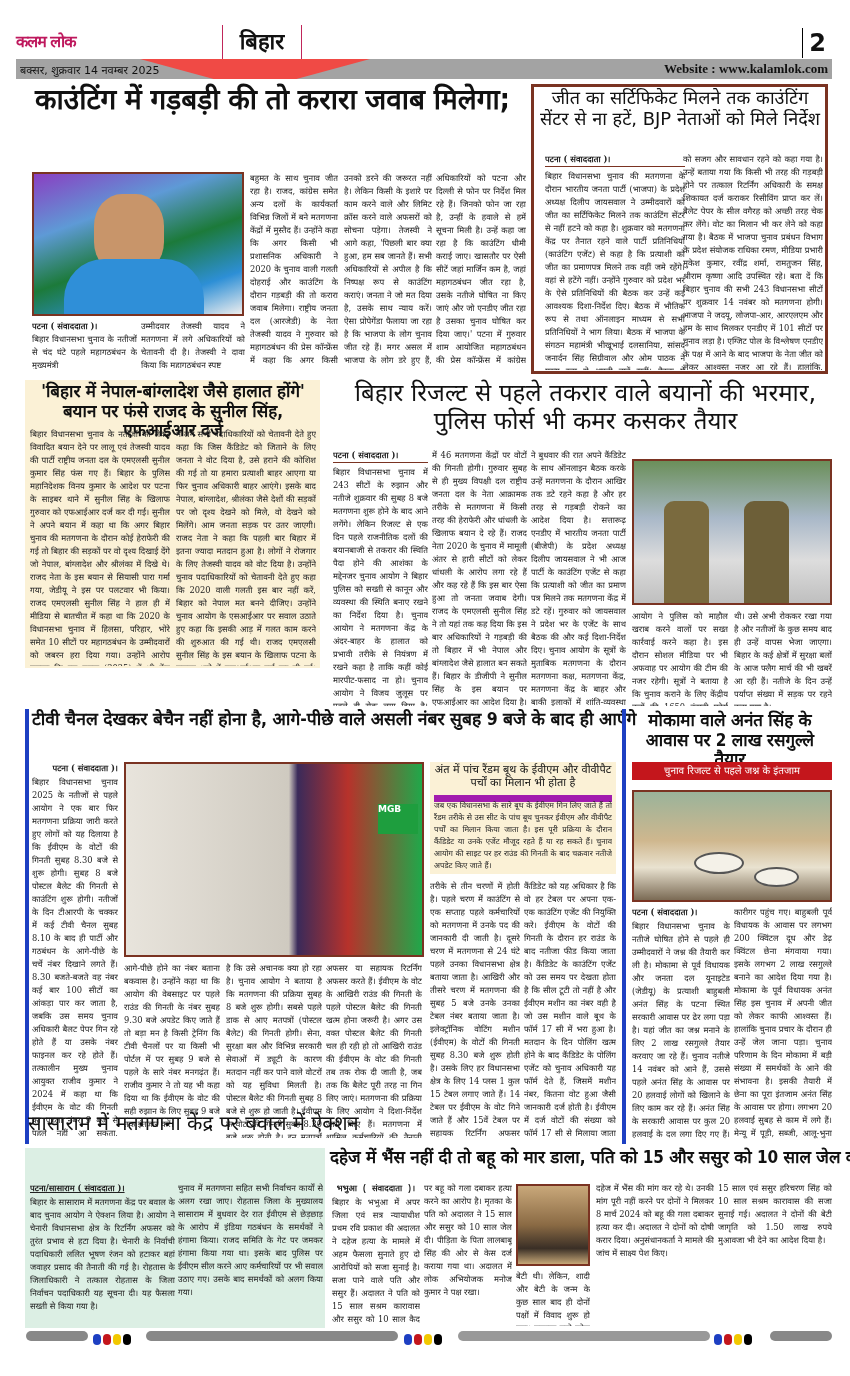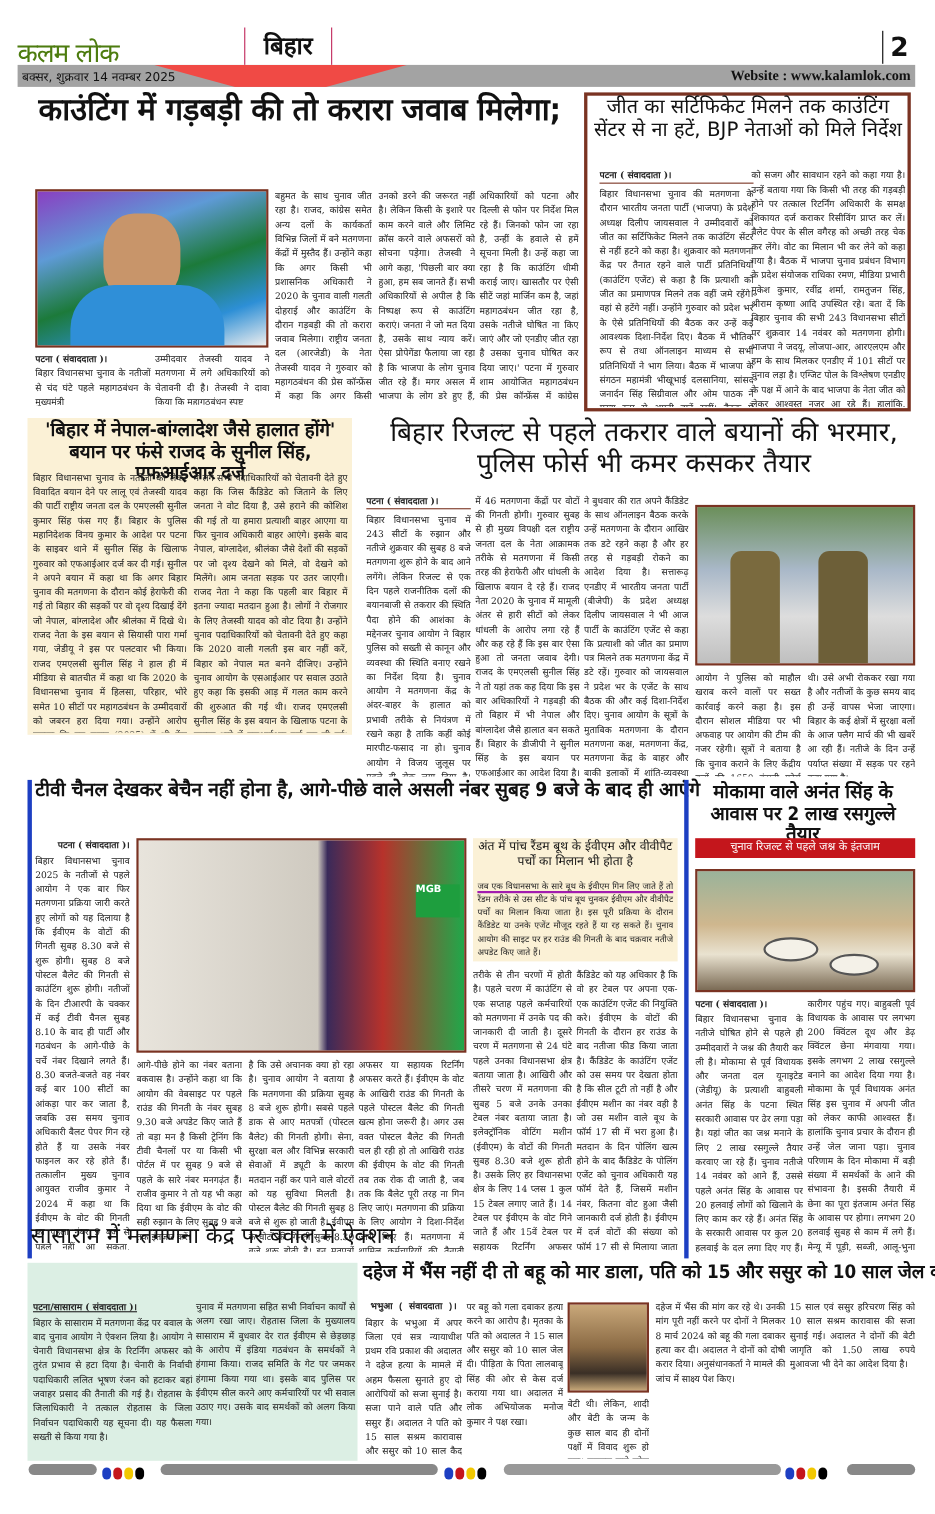--- a/index.html
+++ b/index.html
@@ -1,18 +1,18 @@
 <!DOCTYPE html>
 <html><head>
 <meta charset="utf-8">
 <style>
 *{box-sizing:border-box;margin:0;padding:0}
 body{width:850px;height:1376px;background:#fff;font-family:"DejaVu Sans",sans-serif;position:relative;overflow:hidden;color:#111}
 .abs{position:absolute}
-.masthead-logo{left:16px;top:30px;font-family:"DejaVu Sans",sans-serif;font-weight:normal;font-size:24px;color:#4d7c0f;letter-spacing:-1px}
+.masthead-logo{left:16px;top:30px;font-family:"DejaVu Sans",sans-serif;font-weight:bold;font-size:16px;color:#be185d;letter-spacing:-1px}
 .section-box{left:222px;top:25px;width:80px;height:34px;border-left:1px solid #c0265a;border-right:1px solid #c0265a;text-align:center;font-weight:bold;font-size:22px}
 .pageno{right:24px;top:28px;font-size:24px;font-weight:bold;border-left:1px solid #000;padding-left:6px;line-height:30px}
 .dateband{left:16px;top:59px;width:816px;height:20px;background:#a3a3a3}
 .dateband .date{position:absolute;left:4px;top:3px;font-size:11px}
 .dateband .web{position:absolute;right:4px;top:2px;font-family:"Liberation Serif",serif;font-weight:bold;font-size:13px}
 .redtrap{left:140px;top:59px;width:230px;height:20px;background:#f04a45;clip-path:polygon(0 0,100% 0,68% 100%,32% 100%)}
 .h-main{font-family:"DejaVu Sans Condensed","DejaVu Sans",sans-serif;font-weight:bold;color:#111;text-align:center;line-height:1.15}
 .col{font-size:8.3px;line-height:13px;color:#222;text-align:justify;overflow:hidden;font-family:"DejaVu Serif",serif}
 .photo{border:2px solid #7a3322;overflow:hidden}
 .bar{background:#888;border-radius:6px;height:10px}
@@ -71,21 +71,21 @@
 <div class="abs h-main" style="left:32px;top:709px;width:585px;font-size:17.5px;text-align:left;white-space:nowrap;">टीवी चैनल देखकर बेचैन नहीं होना है, आगे-पीछे वाले असली नंबर सुबह 9 बजे के बाद ही आएंगे</div>
 <div class="abs col" style="left:32px;top:762px;width:86px;height:14px;font-weight:bold;text-align:right;">पटना ( संवाददाता )।</div>
 <div class="abs col" style="left:32px;top:776px;width:86px;height:360px;">बिहार विधानसभा चुनाव 2025 के नतीजों से पहले आयोग ने एक बार फिर मतगणना प्रक्रिया जारी करते हुए लोगों को यह दिलाया है कि ईवीएम के वोटों की गिनती सुबह 8.30 बजे से शुरू होगी। सुबह 8 बजे पोस्टल बैलेट की गिनती से काउंटिंग शुरू होगी। नतीजों के दिन टीआरपी के चक्कर में कई टीवी चैनल सुबह 8.10 के बाद ही पार्टी और गठबंधन के आगे-पीछे के चर्चे नंबर दिखाने लगते हैं। 8.30 बजते-बजते वह नंबर कई बार 100 सीटों का आंकड़ा पार कर जाता है, जबकि उस समय चुनाव अधिकारी बैलट पेपर गिन रहे होते हैं या उसके नंबर फाइनल कर रहे होते हैं। तत्कालीन मुख्य चुनाव आयुक्त राजीव कुमार ने 2024 में कहा था कि ईवीएम के वोट की गिनती का पहला नंबर 9 बजे से पहले नहीं आ सकता, क्योंकि वो 8.30 बजे से शुरू होते हैं और उसके बाद 20-25 समय एक राउंड में लगता है। राजीव कुमार ने तब बताया था कि मतगणना सुबह से लगभग 9 बजे तक पहले राउंड की गिनती का रुझान आने लगता है। उससे पहले किसी के</div>
 <div class="abs photo" style="left:124px;top:762px;width:300px;height:195px;background:linear-gradient(90deg,#e8e4dc 0%,#cfcac0 55%,#3a2a5a 58%,#b7322b 75%,#20a84a 100%);">
   <div style="position:absolute;right:4px;top:40px;width:40px;height:30px;background:#1e9e3e;color:#fff;font-size:9px;font-weight:bold;">MGB</div>
 </div>
 <div class="abs col" style="left:124px;top:962px;width:96px;height:176px;">आगे-पीछे होने का नंबर बताना बकवास है। उन्होंने कहा था कि आयोग की वेबसाइट पर पहले राउंड की गिनती के नंबर सुबह 9.30 बजे अपडेट किए जाते हैं तो बड़ा मन है किसी ट्रेनिंग कि टीवी चैनलों पर या किसी भी पोर्टल में पर सुबह 9 बजे से पहले के सारे नंबर मनगढ़ंत हैं। राजीव कुमार ने तो यह भी कहा दिया था कि ईवीएम के वोट की सही रुझान के लिए सुबह 9 बजे तक इंतजार करें।</div>
 <div class="abs col" style="left:226px;top:962px;width:96px;height:176px;">है कि उसे अचानक क्या हो रहा है। चुनाव आयोग ने बताया है कि मतगणना की प्रक्रिया सुबह 8 बजे शुरू होगी। सबसे पहले डाक से आए मतपत्रों (पोस्टल बैलेट) की गिनती होगी। सेना, सुरक्षा बल और विभिन्न सरकारी सेवाओं में ड्यूटी के कारण मतदान नहीं कर पाने वाले वोटरों को यह सुविधा मिलती है। पोस्टल बैलेट की गिनती सुबह 8 बजे से शुरू हो जाती है। ईवीएम के वोटों की गिनती सुबह 8.30 बजे शुरू होती है। इन मतपत्रों की गिनती रिटर्निंग</div>
 <div class="abs col" style="left:326px;top:962px;width:96px;height:176px;">अफसर या सहायक रिटर्निंग अफसर करते हैं। ईवीएम के वोट के आखिरी राउंड की गिनती के पहले पोस्टल बैलेट की गिनती खत्म होना जरूरी है। अगर उस वक्त पोस्टल बैलेट की गिनती चल ही रही हो तो आखिरी राउंड की ईवीएम के वोट की गिनती तब तक रोक दी जाती है, जब तक कि बैलेट पूरी तरह ना गिन लिए जाएं। मतगणना की प्रक्रिया के लिए आयोग ने दिशा-निर्देश जारी किए हैं। मतगणना में शामिल कर्मचारियों की तैनाती रैंडम</div>
 <div class="abs" style="left:430px;top:762px;width:186px;height:112px;background:#fbf1d6;"></div>
-<div class="abs h-main" style="left:434px;top:764px;width:178px;font-size:11px;font-weight:normal;font-family:'DejaVu Sans',sans-serif;border-bottom:2px solid #a21caf;padding-bottom:21px;">अंत में पांच रैंडम बूथ के ईवीएम और वीवीपैट पर्चों का मिलान भी होता है</div>
+<div class="abs h-main" style="left:434px;top:764px;width:178px;font-size:11px;font-weight:normal;font-family:'DejaVu Sans',sans-serif;border-bottom:7px solid #a21caf;padding-bottom:6px;">अंत में पांच रैंडम बूथ के ईवीएम और वीवीपैट पर्चों का मिलान भी होता है</div>
 <div class="abs col" style="left:434px;top:800px;width:178px;height:72px;font-size:7.8px;line-height:12px;">जब एक विधानसभा के सारे बूथ के ईवीएम गिन लिए जाते हैं तो रैंडम तरीके से उस सीट के पांच बूथ चुनकर ईवीएम और वीवीपैट पर्चों का मिलान किया जाता है। इस पूरी प्रक्रिया के दौरान कैंडिडेट या उनके एजेंट मौजूद रहते हैं या रह सकते हैं। चुनाव आयोग की साइट पर हर राउंड की गिनती के बाद चक्रवार नतीजे अपडेट किए जाते हैं।</div>
 <div class="abs col" style="left:430px;top:880px;width:90px;height:258px;">तरीके से तीन चरणों में होती है। पहले चरण में काउंटिंग से एक सप्ताह पहले कर्मचारियों को मतगणना में उनके पद की जानकारी दी जाती है। दूसरे चरण में मतगणना से 24 घंटे पहले उनका विधानसभा क्षेत्र बताया जाता है। आखिरी और तीसरे चरण में मतगणना की सुबह 5 बजे उनके उनका टेबल नंबर बताया जाता है। इलेक्ट्रॉनिक वोटिंग मशीन (ईवीएम) के वोटों की गिनती सुबह 8.30 बजे शुरू होती है। उसके लिए हर विधानसभा क्षेत्र के लिए 14 प्लस 1 कुल 15 टेबल लगाए जाते हैं। 14 टेबल पर ईवीएम के वोट गिने जाते हैं और 15वें टेबल पर सहायक रिटर्निंग अफसर बैठकर मतगणना करवाता है। गिनती के हर टेबल पर एक काउंटिंग सुपरवाइजर, एक काउंटिंग सहायक और माइक्रो ऑब्जर्वर होता है। चुनाव लड़ रहे</div>
 <div class="abs col" style="left:524px;top:880px;width:92px;height:258px;">कैंडिडेट को यह अधिकार है कि वो हर टेबल पर अपना एक-एक काउंटिंग एजेंट की नियुक्ति करे। ईवीएम के वोटों की गिनती के दौरान हर राउंड के बाद नतीजा फीड किया जाता है। कैंडिडेट के काउंटिंग एजेंट को उस समय पर देखता होता है कि सील टूटी तो नहीं है और ईवीएम मशीन का नंबर वही है जो उस मशीन वाले बूथ के फॉर्म 17 सी में भरा हुआ है। मतदान के दिन पोलिंग खत्म होने के बाद कैंडिडेट के पोलिंग एजेंट को चुनाव अधिकारी यह फॉर्म देते हैं, जिसमें मशीन नंबर, कितना वोट हुआ जैसी जानकारी दर्ज होती है। ईवीएम में दर्ज वोटों की संख्या को फॉर्म 17 सी से मिलाया जाता है। अगर दोनों संख्या में अंतर हो तो उस बूथ की वीवीपैट पर्चों की ही हर हाल में गिना जाता है।</div>
 
 <div class="abs" style="left:622px;top:709px;width:4px;height:435px;background:#1d3fc2;"></div>
 <div class="abs h-main" style="left:630px;top:711px;width:200px;font-size:17px;">मोकामा वाले अनंत सिंह के आवास पर 2 लाख रसगुल्ले तैयार</div>
 <div class="abs" style="left:632px;top:762px;width:200px;height:18px;background:#c4161c;color:#fff;font-size:10px;text-align:center;line-height:18px;">चुनाव रिजल्ट से पहले जश्न के इंतजाम</div>
 <div class="abs photo" style="left:632px;top:790px;width:200px;height:112px;background:linear-gradient(180deg,#9ab39a 0%,#cfb78e 45%,#e9e2d0 70%,#7b6b55 100%);">
   <div style="position:absolute;left:60px;top:60px;width:50px;height:22px;border-radius:50%;background:#f4f1e8;border:2px solid #555;"></div>
   <div style="position:absolute;left:120px;top:75px;width:45px;height:20px;border-radius:50%;background:#f4f1e8;border:2px solid #555;"></div>

